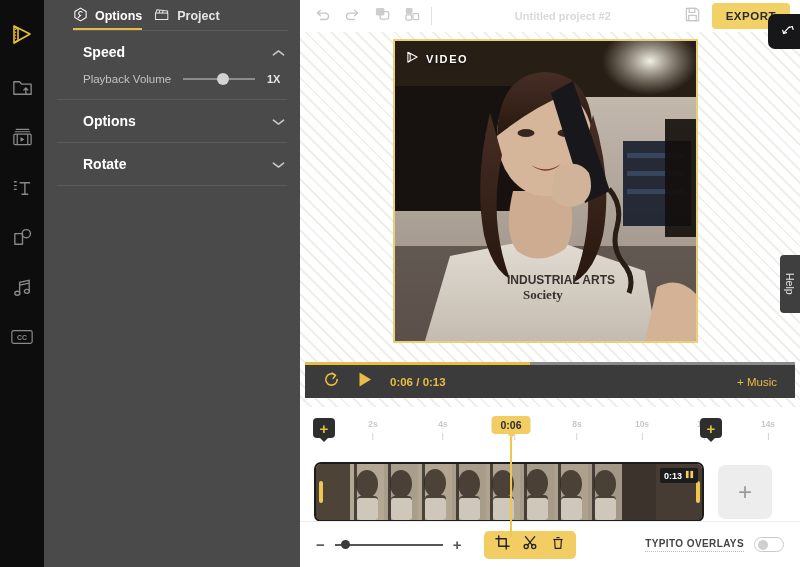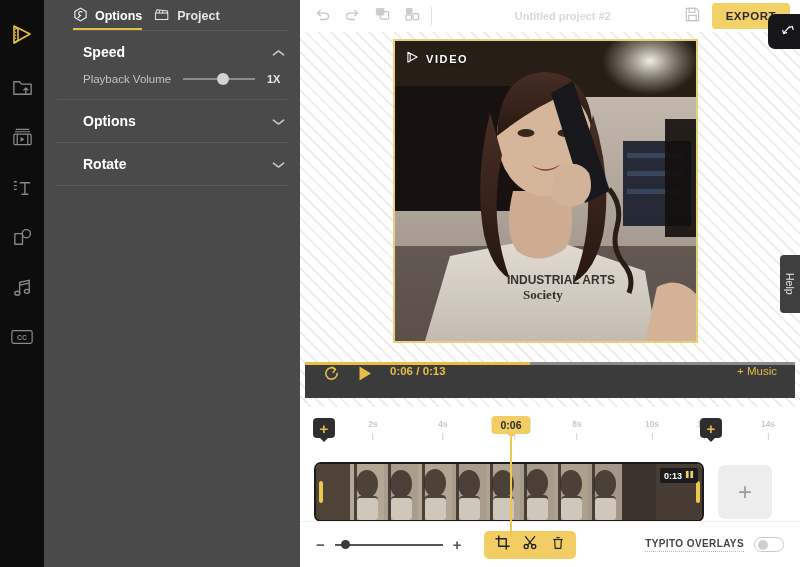--- a/index.html
+++ b/index.html
@@ -104,21 +104,21 @@
     border: 2px solid #e8cf78; overflow: hidden; background: #2a2520;
   }
   .vid-canvas { position: absolute; inset: 0; overflow: hidden; }
   .wm { position: absolute; left: 10px; top: 9px; display: flex; align-items: center;
         gap: 6px; color: #fff; font-size: 11px; font-weight: bold;
         letter-spacing: 1.6px; z-index: 5;
         text-shadow: 0 1px 2px rgba(0,0,0,.55); }
 
   
   .playbar { position: absolute; left: 5px; right: 5px; bottom: 9px; height: 33px;
-             background: #3b3b3b; display: flex; 
+             background: #3b3b3b; display: flex; align-items: center;
              padding: 0 18px; gap: 17px; z-index: 12; }
   .pb-icon { color: #e8bd45; }
   .pb-time { color: #e8bd45; font-size: 11.5px; font-weight: bold; }
   .pb-music { margin-left: auto; color: #e8bd45; font-size: 11.5px; font-weight: normal; }
   .progress-track { position: absolute; left: 5px; right: 5px; bottom: 42px;
                     height: 3px; background: #8b8b8b; z-index: 12; }
   .progress-fill { height: 3px; background: #e8bd45; width: 46%; }
 
   
   .timeline { height: 160px; background: #fff; position: relative;
@@ -484,21 +484,21 @@
     <div class="timeline">
       <div class="ruler">
         <span class="tick" style="left:57px">
           <span>2s</span><i></i></span>
         <span class="tick" style="left:127px">
           <span>4s</span><i></i></span>
         <span class="tick" style="left:199px">
           <span>6s</span><i></i></span>
         <span class="tick" style="left:261px">
           <span>8s</span><i></i></span>
-        <span class="tick" style="left:336px">
+        <span class="tick" style="left:326px">
           <span>10s</span><i></i></span>
         <span class="tick" style="left:388px">
           <span>12s</span><i></i></span>
         <span class="tick" style="left:452px">
           <span>14s</span><i></i></span>
       </div>
 
       <div class="addbtn" style="left:13px; top:11px;">
         <span>+</span>
       </div>

